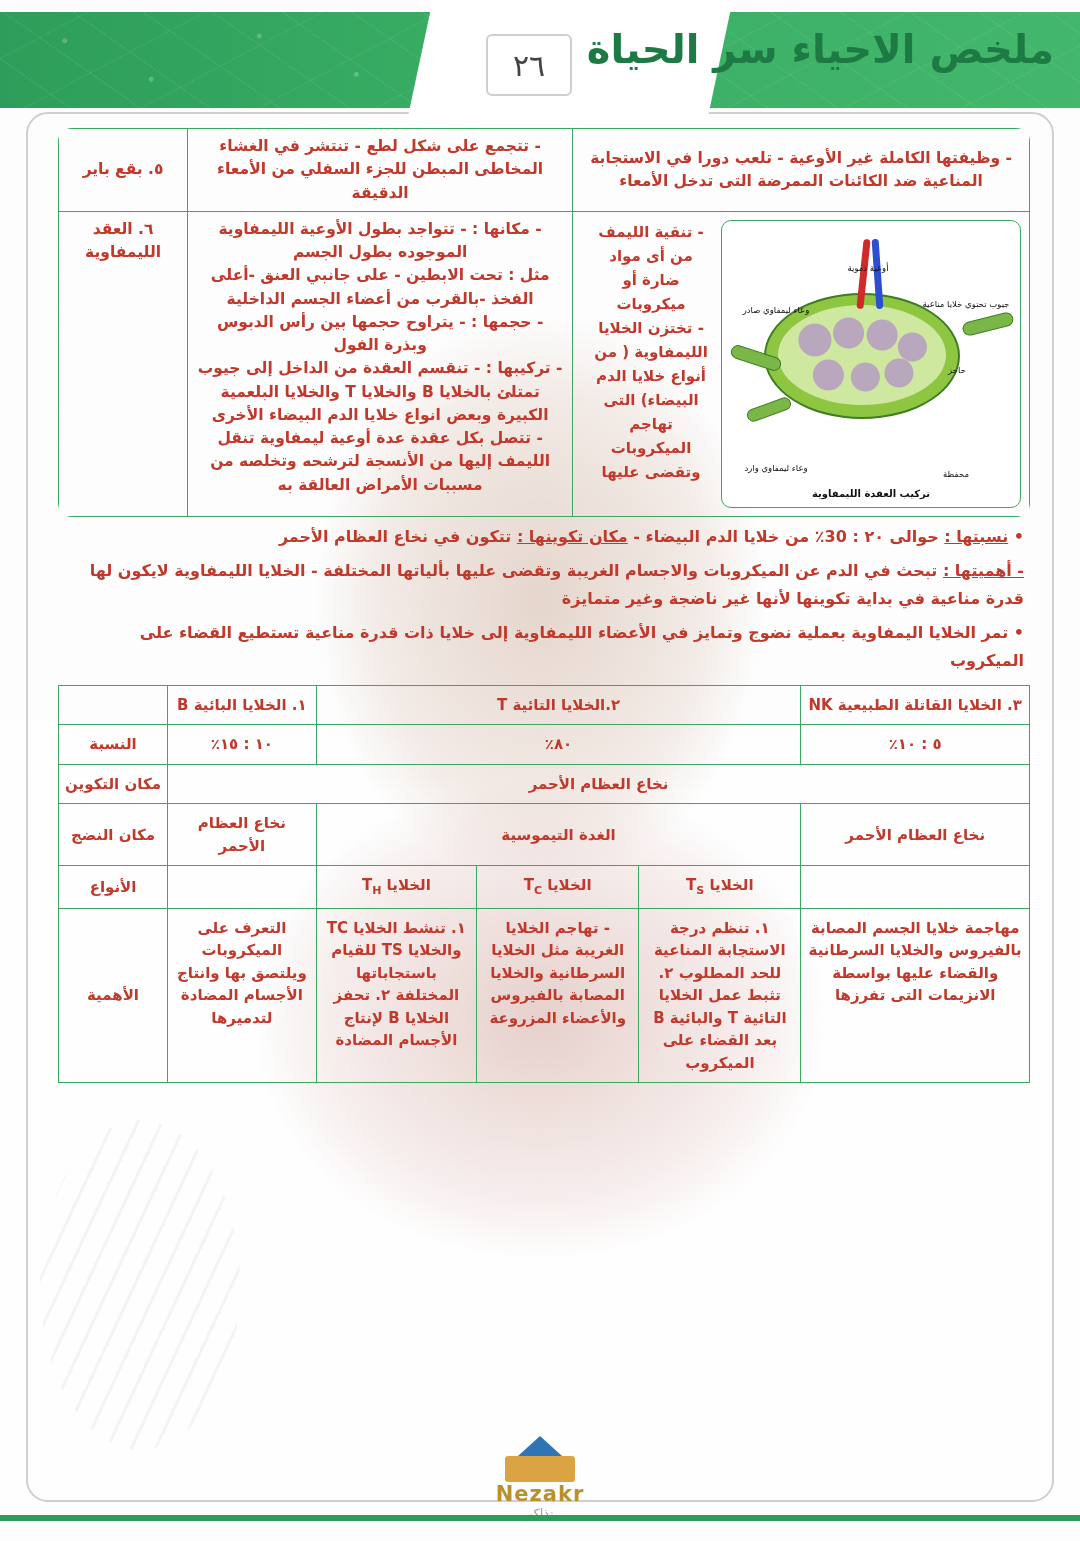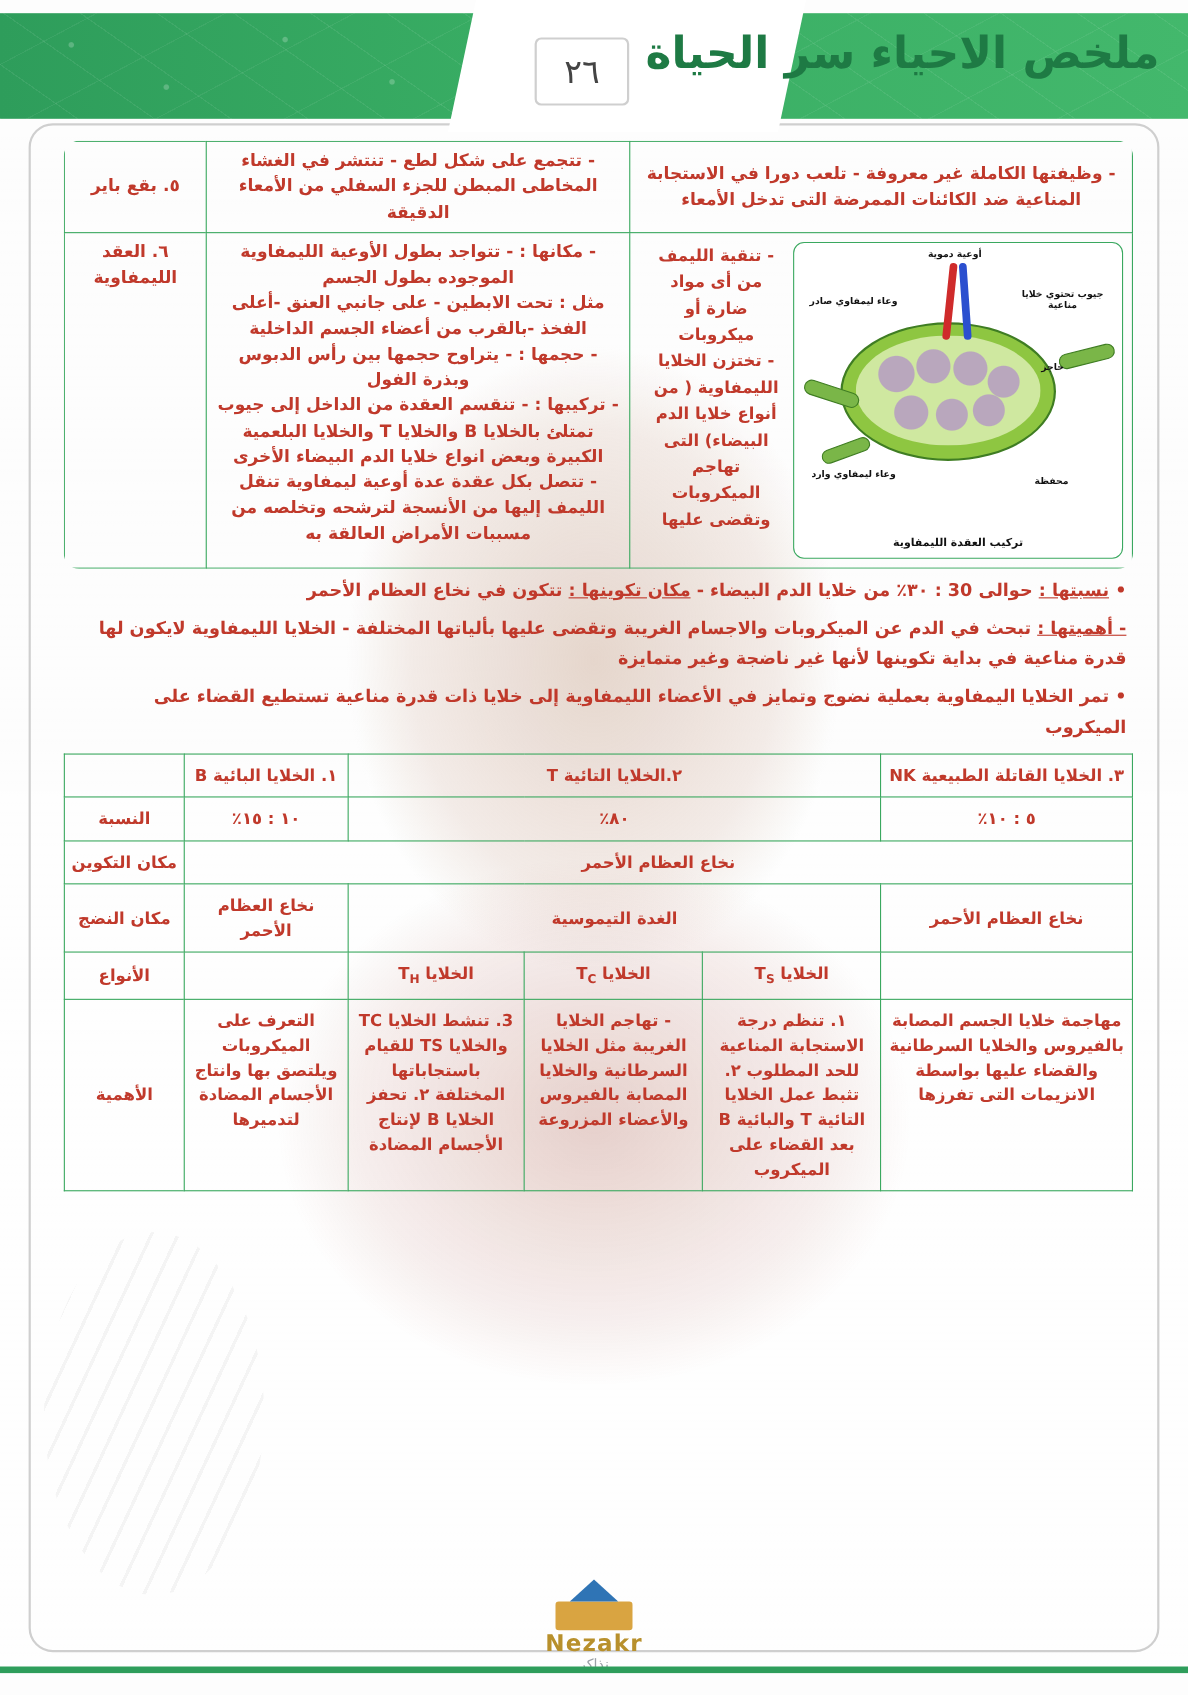--- a/index.html
+++ b/index.html
@@ -135,22 +135,22 @@
   }
   .vessel-green2{
     position:absolute; right:6px; top:96px; width:52px; height:14px;
     background:#7ab648; border:1.5px solid #3f7d23; border-radius:8px; transform:rotate(-14deg);
   }
   .vessel-green3{
     position:absolute; left:24px; top:182px; width:46px; height:13px;
     background:#7ab648; border:1.5px solid #3f7d23; border-radius:8px; transform:rotate(-20deg);
   }
   .fig-lab{
-    position:absolute; font-size:8.5px; color:#111; font-weight:bold;
-    direction:rtl; text-align:center; line-height:1.25;
+    position:absolute; font-size:8.5px; color:#111; font-weight:normal;
+    direction:rtl; text-align:center; line-height:1.25;margin-top:36px;
   }
   .fig-cap{
     position:absolute; left:0; right:0; bottom:6px;
     font-size:10px; color:#111; text-align:center; direction:rtl;
   }
 
   
   .banner{
     margin:12px 0 6px 0;
     background:linear-gradient(90deg, rgba(255,255,255,0) 0%, #cfeccf 22%, #a9dcae 60%, #7fc98a 100%);
@@ -200,21 +200,21 @@
 </div>
 
 <div class="page-frame"></div>
 <div class="footer-line"></div>
 
 <div class="content">
 
   <table class="tbl t1">
     <tbody>
         <tr>
-      <td class="rtl" style="width:392px">- وظيفتها الكاملة غير معروفة - تلعب دورا في الاستجابة المناعية ضد الكائنات الممرضة التى تدخل الأمعاء</td>
+      <td class="rtl" style="width:392px">- وظيفتها الكاملة غير الأوعية - تلعب دورا في الاستجابة المناعية ضد الكائنات الممرضة التى تدخل الأمعاء</td>
       <td class="rtl" style="width:352px">- تتجمع على شكل لطع - تنتشر في الغشاء المخاطى المبطن للجزء السفلي من الأمعاء الدقيقة</td>
       <td class="label rtl" style="width:118px">٥. بقع باير</td>
     </tr>
     <tr>
       <td style="width:392px; padding:8px">
         <table style="border-collapse:collapse;width:100%;">
           <tbody>
                 <tr>
             <td style="border:none;padding:0;width:160px;vertical-align:top">
 
@@ -252,21 +252,21 @@
       </td>
       <td class="label rtl" style="width:118px;vertical-align:top">٦. العقد الليمفاوية</td>
     </tr>
   </tbody>
     </table>
 
 
   <div class="bullets">
     <div class="b">
       <span class="dot">•</span>
-      <span class="u">نسبتها :</span><span> حوالى 30 : ٣٠٪ من خلايا الدم البيضاء - </span><span class="u">مكان تكوينها :</span><span> تتكون في نخاع العظام الأحمر</span>
+      <span class="u">نسبتها :</span><span> حوالى ٢٠ : 30٪ من خلايا الدم البيضاء - </span><span class="u">مكان تكوينها :</span><span> تتكون في نخاع العظام الأحمر</span>
     </div>
     <div class="b">
       <span class="u">- أهميتها :</span><span> تبحث في الدم عن الميكروبات والاجسام الغريبة وتقضى عليها بألياتها المختلفة - الخلايا الليمفاوية لايكون لها قدرة مناعية في بداية تكوينها لأنها غير ناضجة وغير متمايزة</span>
     </div>
     <div class="b">
       <span class="dot">•</span>
       <span>تمر الخلايا اليمفاوية بعملية نضوج وتمايز في الأعضاء الليمفاوية إلى خلايا ذات قدرة مناعية تستطيع القضاء على الميكروب</span>
     </div>
   </div>
 
@@ -305,21 +305,21 @@
       <td style="width:162px">
         <span>الخلايا T</span><span class="sub">H</span>
       </td>
       <td></td>
       <td class="label">الأنواع</td>
     </tr>
     <tr>
       <td class="imp rtl" style="vertical-align:top">مهاجمة خلايا الجسم المصابة بالفيروس والخلايا السرطانية والقضاء عليها بواسطة الانزيمات التى تفرزها</td>
       <td class="imp rtl" style="vertical-align:top">١. تنظم درجة الاستجابة المناعية للحد المطلوب ٢. تثبط عمل الخلايا التائية T والبائية B بعد القضاء على الميكروب</td>
       <td class="imp rtl" style="vertical-align:top">- تهاجم الخلايا الغريبة مثل الخلايا السرطانية والخلايا المصابة بالفيروس والأعضاء المزروعة</td>
-      <td class="imp rtl" style="vertical-align:top">3. تنشط الخلايا TC والخلايا TS للقيام باستجاباتها المختلفة ٢. تحفز الخلايا B لإنتاج الأجسام المضادة</td>
+      <td class="imp rtl" style="vertical-align:top">١. تنشط الخلايا TC والخلايا TS للقيام باستجاباتها المختلفة ٢. تحفز الخلايا B لإنتاج الأجسام المضادة</td>
       <td class="imp rtl" style="vertical-align:top">التعرف على الميكروبات ويلتصق بها وانتاج الأجسام المضادة لتدميرها</td>
       <td class="label">الأهمية</td>
     </tr>
   </tbody>
     </table>
 
 </div>
 
 <div class="logo">
   <div class="book"></div>

